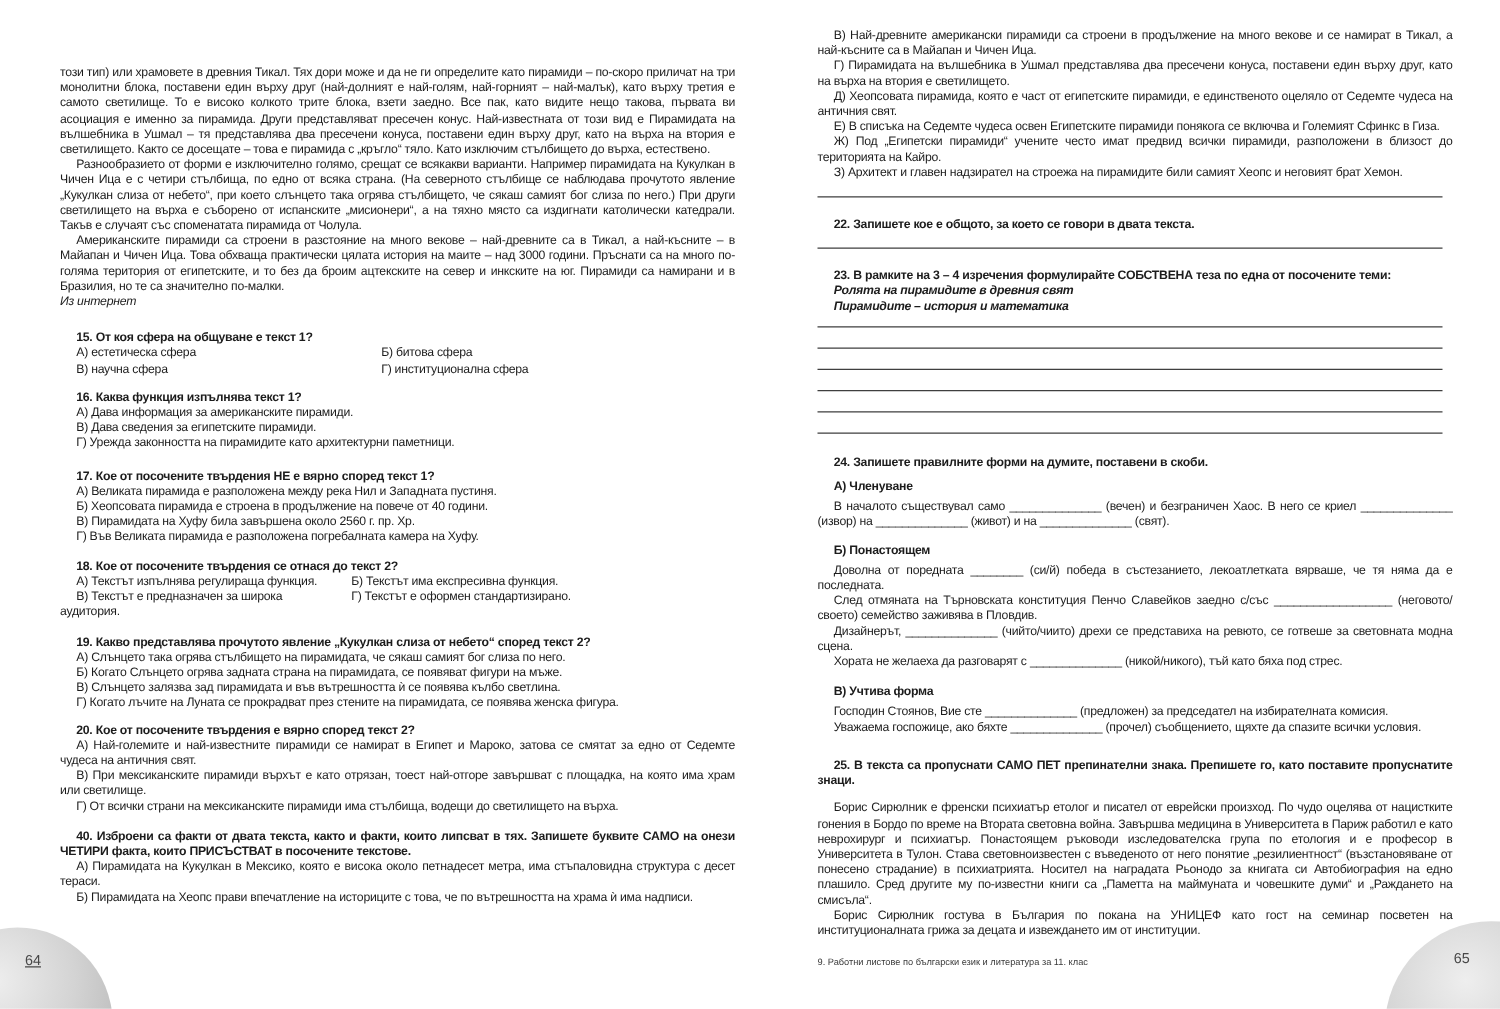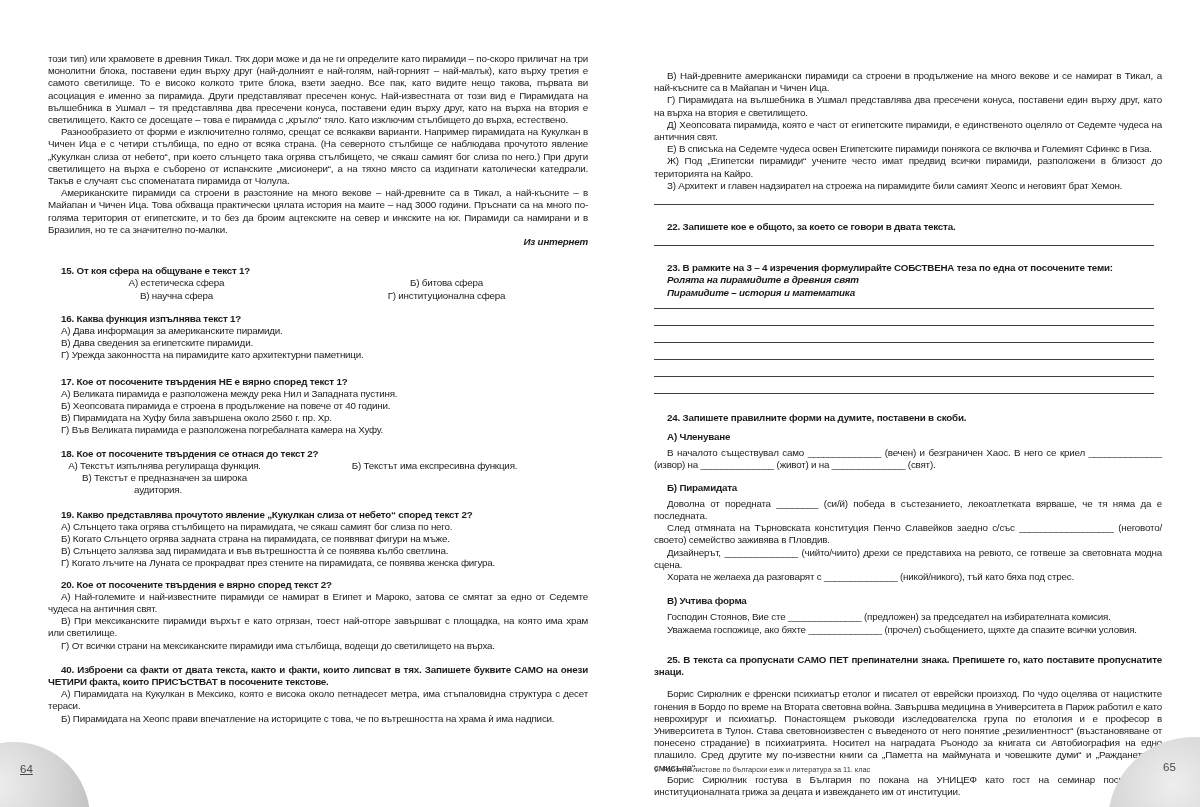--- a/index.html
+++ b/index.html
@@ -9,29 +9,29 @@
     background: #ffffff;
     font-family: "Liberation Sans", "DejaVu Sans", sans-serif;
   }
   .spread {
     position: relative; width: 1200px; height: 807px;
     overflow: hidden; background: #ffffff;
     color: #1c1c1c; font-size: 9.8px; line-height: 12.2px; letter-spacing: -0.2px;
   }
   .page { position: absolute; top: 0; height: 807px; }
   .page-left  { left: 48px;  width: 540px; padding-top: 53px; }
-  .page-right { left: 654px; width: 508px; padding-top: 70px; }
+  .page-right { left: 654px; width: 508px; padding-top: 23px; }
   p { margin: 0; text-indent: 13px; text-align: justify; }
   .qt { font-weight: bold; }
   .q { margin-top: 11px; }
   .q-first { margin-top: 17px; }
   .grid2-a { display: grid; grid-template-columns: 244px auto; }
   .grid2-b { display: grid; grid-template-columns: 220px auto; }
-  .grid2-a p, .grid2-b p { text-align: center; }
-  .source { text-align: right; font-style: italic; text-indent: 0; font-weight: bold; }
+  .grid2-a p, .grid2-b p { text-align: left; }
+  .source { font-style: italic; text-indent: 0; }
   .topic { font-weight: bold; font-style: italic; text-align: left; }
   .wline { height: 0; border-bottom: 1px solid #3f3f3f; width: 500px; }
   .mt4 {margin-top:4px} .mt7 {margin-top:7px} .mt9 {margin-top:9px}
   .mt10{margin-top:10px} .mt12{margin-top:12px} .mt14{margin-top:14px}
   .mt16{margin-top:16px} .mt18{margin-top:18px}
   .footer {
     position: absolute; left: 0; top: 764px;
     font-size: 7.4px; letter-spacing: 0; color: #3a3a3a; text-indent: 0;
   }
   .corner {
@@ -79,20 +79,21 @@
       <p>В) Пирамидата на Хуфу била завършена около 2560 г. пр. Хр.</p>
       <p>Г) Във Великата пирамида е разположена погребалната камера на Хуфу.</p>
     </div>
 
     <div class="q">
       <p class="qt">18. Кое от посочените твърдения се отнася до текст 2?</p>
       <div class="grid2-b">
         <p>А) Текстът изпълнява регулираща функция.</p>
         <p>Б) Текстът има експресивна функция.</p>
         <p>В) Текстът е предназначен за широка аудитория.</p>
+        <p>Г) Текстът е оформен стандартизирано.</p>
       </div>
     </div>
 
     <div class="q mt12">
       <p class="qt">19. Какво представлява прочутото явление „Кукулкан слиза от небето“ според текст 2?</p>
       <p>А) Слънцето така огрява стълбището на пирамидата, че сякаш самият бог слиза по него.</p>
       <p>Б) Когато Слънцето огрява задната страна на пирамидата, се появяват фигури на мъже.</p>
       <p>В) Слънцето залязва зад пирамидата и във вътрешността ѝ се появява кълбо светлина.</p>
       <p>Г) Когато лъчите на Луната се прокрадват през стените на пирамидата, се появява женска фигура.</p>
     </div>
@@ -137,21 +138,21 @@
     <div class="wline mt16"></div>
     <div class="wline mt16"></div>
     <div class="wline mt16"></div>
     <div class="wline mt16"></div>
     <div class="wline mt16"></div>
 
     <div class="q mt18">
       <p class="qt">24. Запишете правилните форми на думите, поставени в скоби.</p>
       <p class="qt mt7">А) Членуване</p>
       <p class="mt4">В началото съществувал само ______________ (вечен) и безграничен Хаос. В него се криел ______________ (извор) на ______________ (живот) и на ______________ (свят).</p>
-      <p class="qt mt10">Б) Пирамидата</p>
+      <p class="qt mt10">Б) Понастоящем</p>
       <p class="mt4">Доволна от поредната ________ (си/й) победа в състезанието, лекоатлетката вярваше, че тя няма да е последната.</p>
       <p>След отмяната на Търновската конституция Пенчо Славейков заедно с/със __________________ (неговото/своето) семейство заживява в Пловдив.</p>
       <p>Дизайнерът, ______________ (чийто/чиито) дрехи се представиха на ревюто, се готвеше за световната модна сцена.</p>
       <p>Хората не желаеха да разговарят с ______________ (никой/никого), тъй като бяха под стрес.</p>
       <p class="qt mt12">В) Учтива форма</p>
       <p class="mt4">Господин Стоянов, Вие сте ______________ (предложен) за председател на избирателната комисия.</p>
       <p>Уважаема госпожице, ако бяхте ______________ (прочел) съобщението, щяхте да спазите всички условия.</p>
     </div>
 
     <div class="q mt18">

